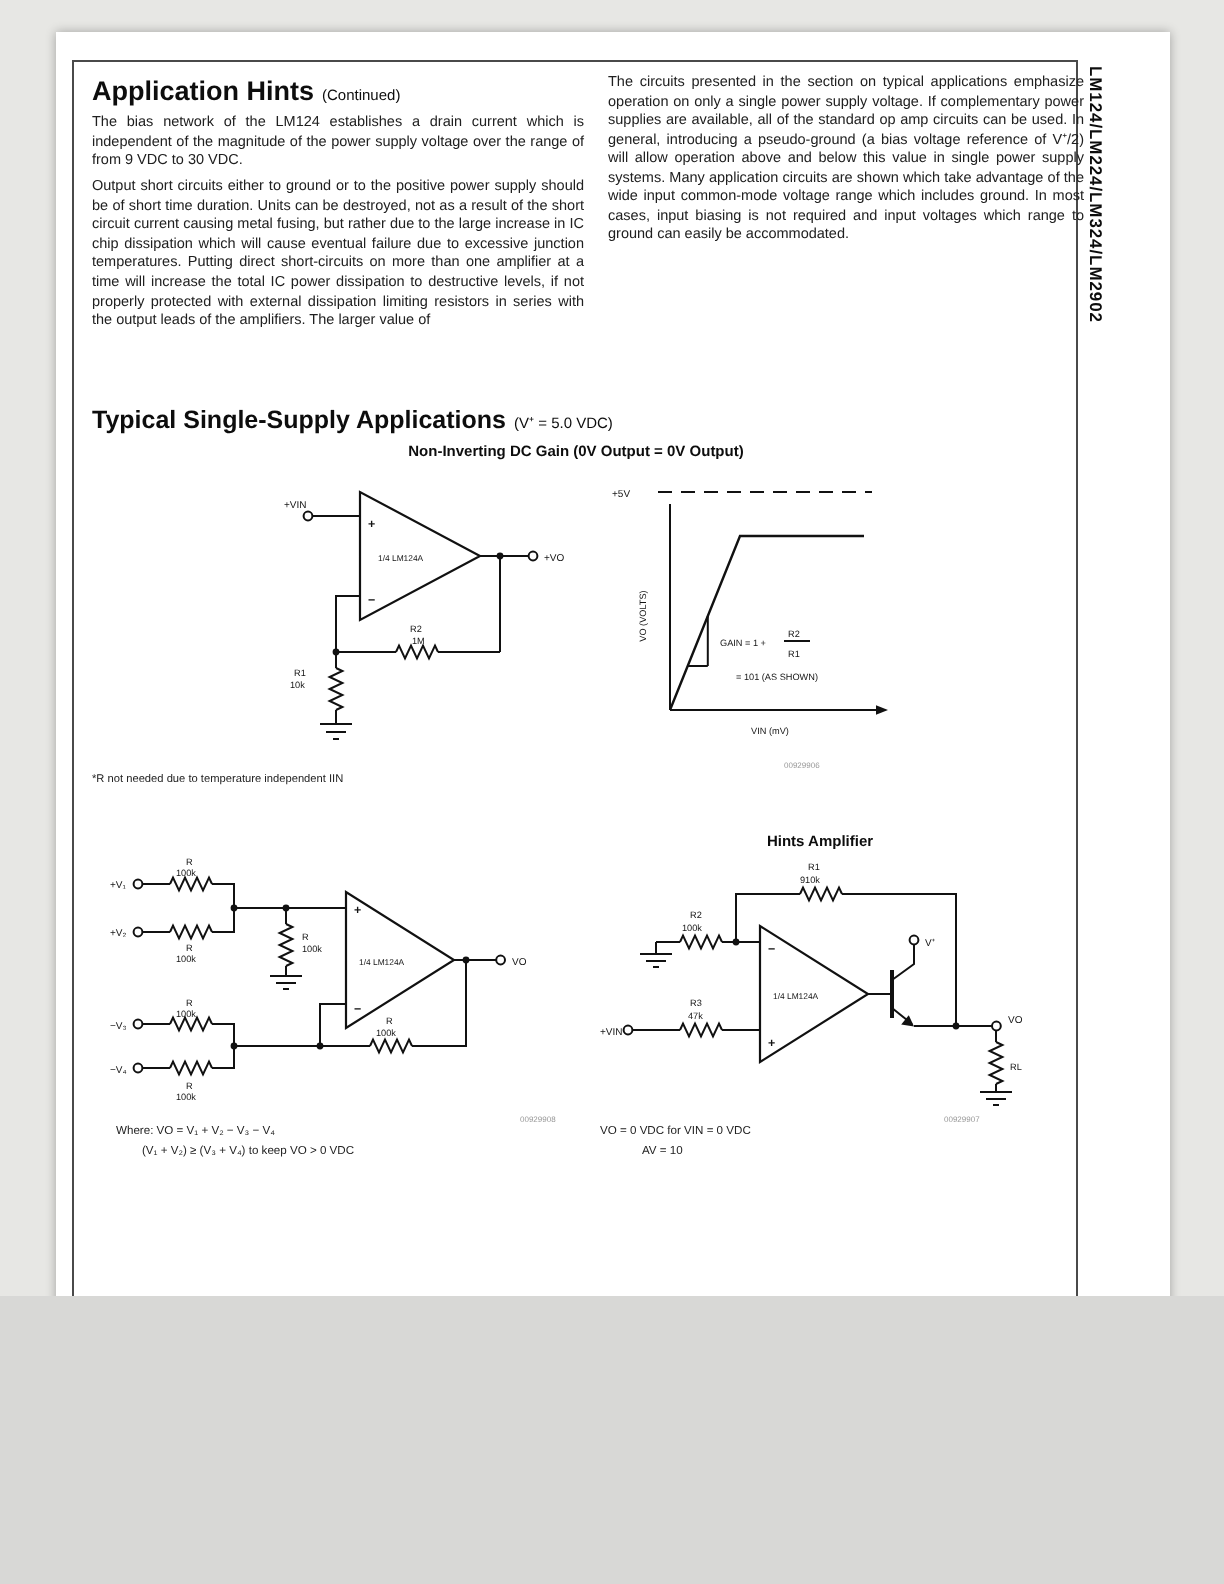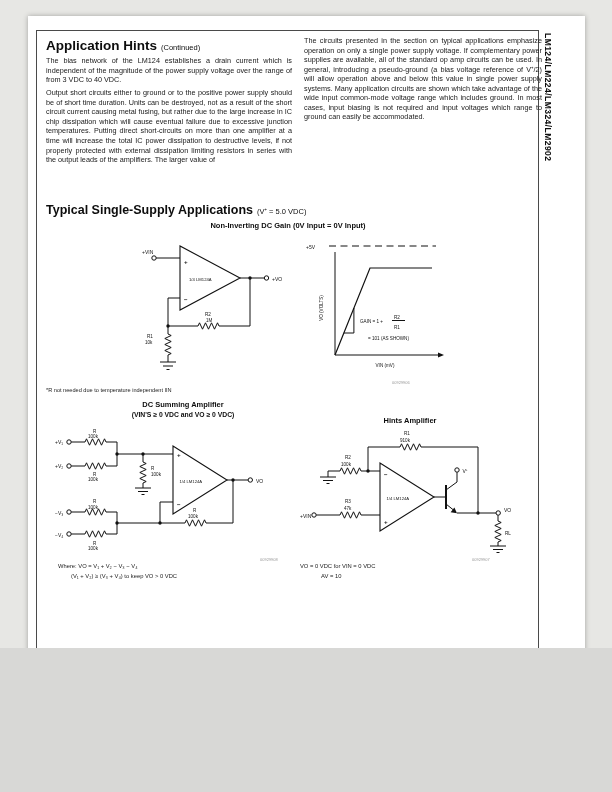--- a/index.html
+++ b/index.html
@@ -49,33 +49,33 @@
 
     <div class="frame"></div>
 
     <div class="sidebar">LM124/LM224/LM324/LM2902</div>
 
     <div class="h1">
       <span>Application Hints</span><span class="cont">(Continued)</span>
     </div>
 
     <div class="col col-left">
-      <p>The bias network of the LM124 establishes a drain current which is independent of the magnitude of the power supply voltage over the range of from 3 VDC to 40 VDC.</p>
+      <p>The bias network of the LM124 establishes a drain current which is independent of the magnitude of the power supply voltage over the range of from 9 VDC to 30 VDC.</p>
       <p>Output short circuits either to ground or to the positive power supply should be of short time duration. Units can be destroyed, not as a result of the short circuit current causing metal fusing, but rather due to the large increase in IC chip dissipation which will cause eventual failure due to excessive junction temperatures. Putting direct short-circuits on more than one amplifier at a time will increase the total IC power dissipation to destructive levels, if not properly protected with external dissipation limiting resistors in series with the output leads of the amplifiers. The larger value of</p>
     </div>
 
     <div class="col col-right">
       <p>The circuits presented in the section on typical applications emphasize operation on only a single power supply voltage. If complementary power supplies are available, all of the standard op amp circuits can be used. In general, introducing a pseudo-ground (a bias voltage reference of V⁺/2) will allow operation above and below this value in single power supply systems. Many application circuits are shown which take advantage of the wide input common-mode voltage range which includes ground. In most cases, input biasing is not required and input voltages which range to ground can easily be accommodated.</p>
     </div>
 
     <div class="h2">
       <span>Typical Single-Supply Applications</span><span class="cond">(V⁺ = 5.0 VDC)</span>
     </div>
 
-    <div class="figtitle" style="left:60px;top:205px;width:400px;">Non-Inverting DC Gain (0V Input = 0V Input)</div>
+    <div class="figtitle" style="left:60px;top:205px;width:400px;">Non-Inverting DC Gain (0V Output = 0V Output)</div>
 
     <svg class="fig" style="left:112px;top:222px;" width="395" height="152" viewBox="0 0 395 152">
       <g>
         <text class="lbl5" x="2" y="16">+VIN</text>
         <circle class="term" cx="14" cy="20" r="2.2"></circle>
         <line class="w" x1="16.2" y1="20" x2="40" y2="20"></line>
         <polygon class="tri" points="40,8 40,72 100,40"></polygon>
         <text class="sym" x="44" y="26">+</text>
         <text class="sym" x="44" y="64">−</text>
         <text class="amp" x="49" y="42.5">1/4 LM124A</text>
@@ -117,24 +117,20 @@
         <text x="254" y="90.5">R1</text>
         <text x="228" y="102">= 101 (AS SHOWN)</text>
         <text x="245" y="129" text-anchor="middle">VIN (mV)</text>
         <text x="183" y="70" text-anchor="middle" transform="rotate(-90 183 70)">VO (VOLTS)</text>
         <text class="code" x="252" y="146">00929906</text>
       </g>
     </svg>
 
     <div class="fn">*R not needed due to temperature independent IIN</div>
 
-    <div class="figtitle" style="left:40px;top:384px;width:230px;">
-      <span>DC Summing Amplifier</span>
-      <span class="sub">(VIN'S ≥ 0 VDC and VO ≥ 0 VDC)</span>
-    </div>
 
     <svg class="fig" style="left:27px;top:412px;" width="245" height="135" viewBox="0 0 245 135">
       <text class="lbl5" x="0" y="16">+V₁</text>
       <text class="lbl5" x="0" y="40">+V₂</text>
       <text class="lbl5" x="0" y="86.5">−V₃</text>
       <text class="lbl5" x="0" y="108.5">−V₄</text>
       <circle class="term" cx="14" cy="14" r="2.2"></circle>
       <circle class="term" cx="14" cy="38" r="2.2"></circle>
       <circle class="term" cx="14" cy="84" r="2.2"></circle>
       <circle class="term" cx="14" cy="106" r="2.2"></circle>

